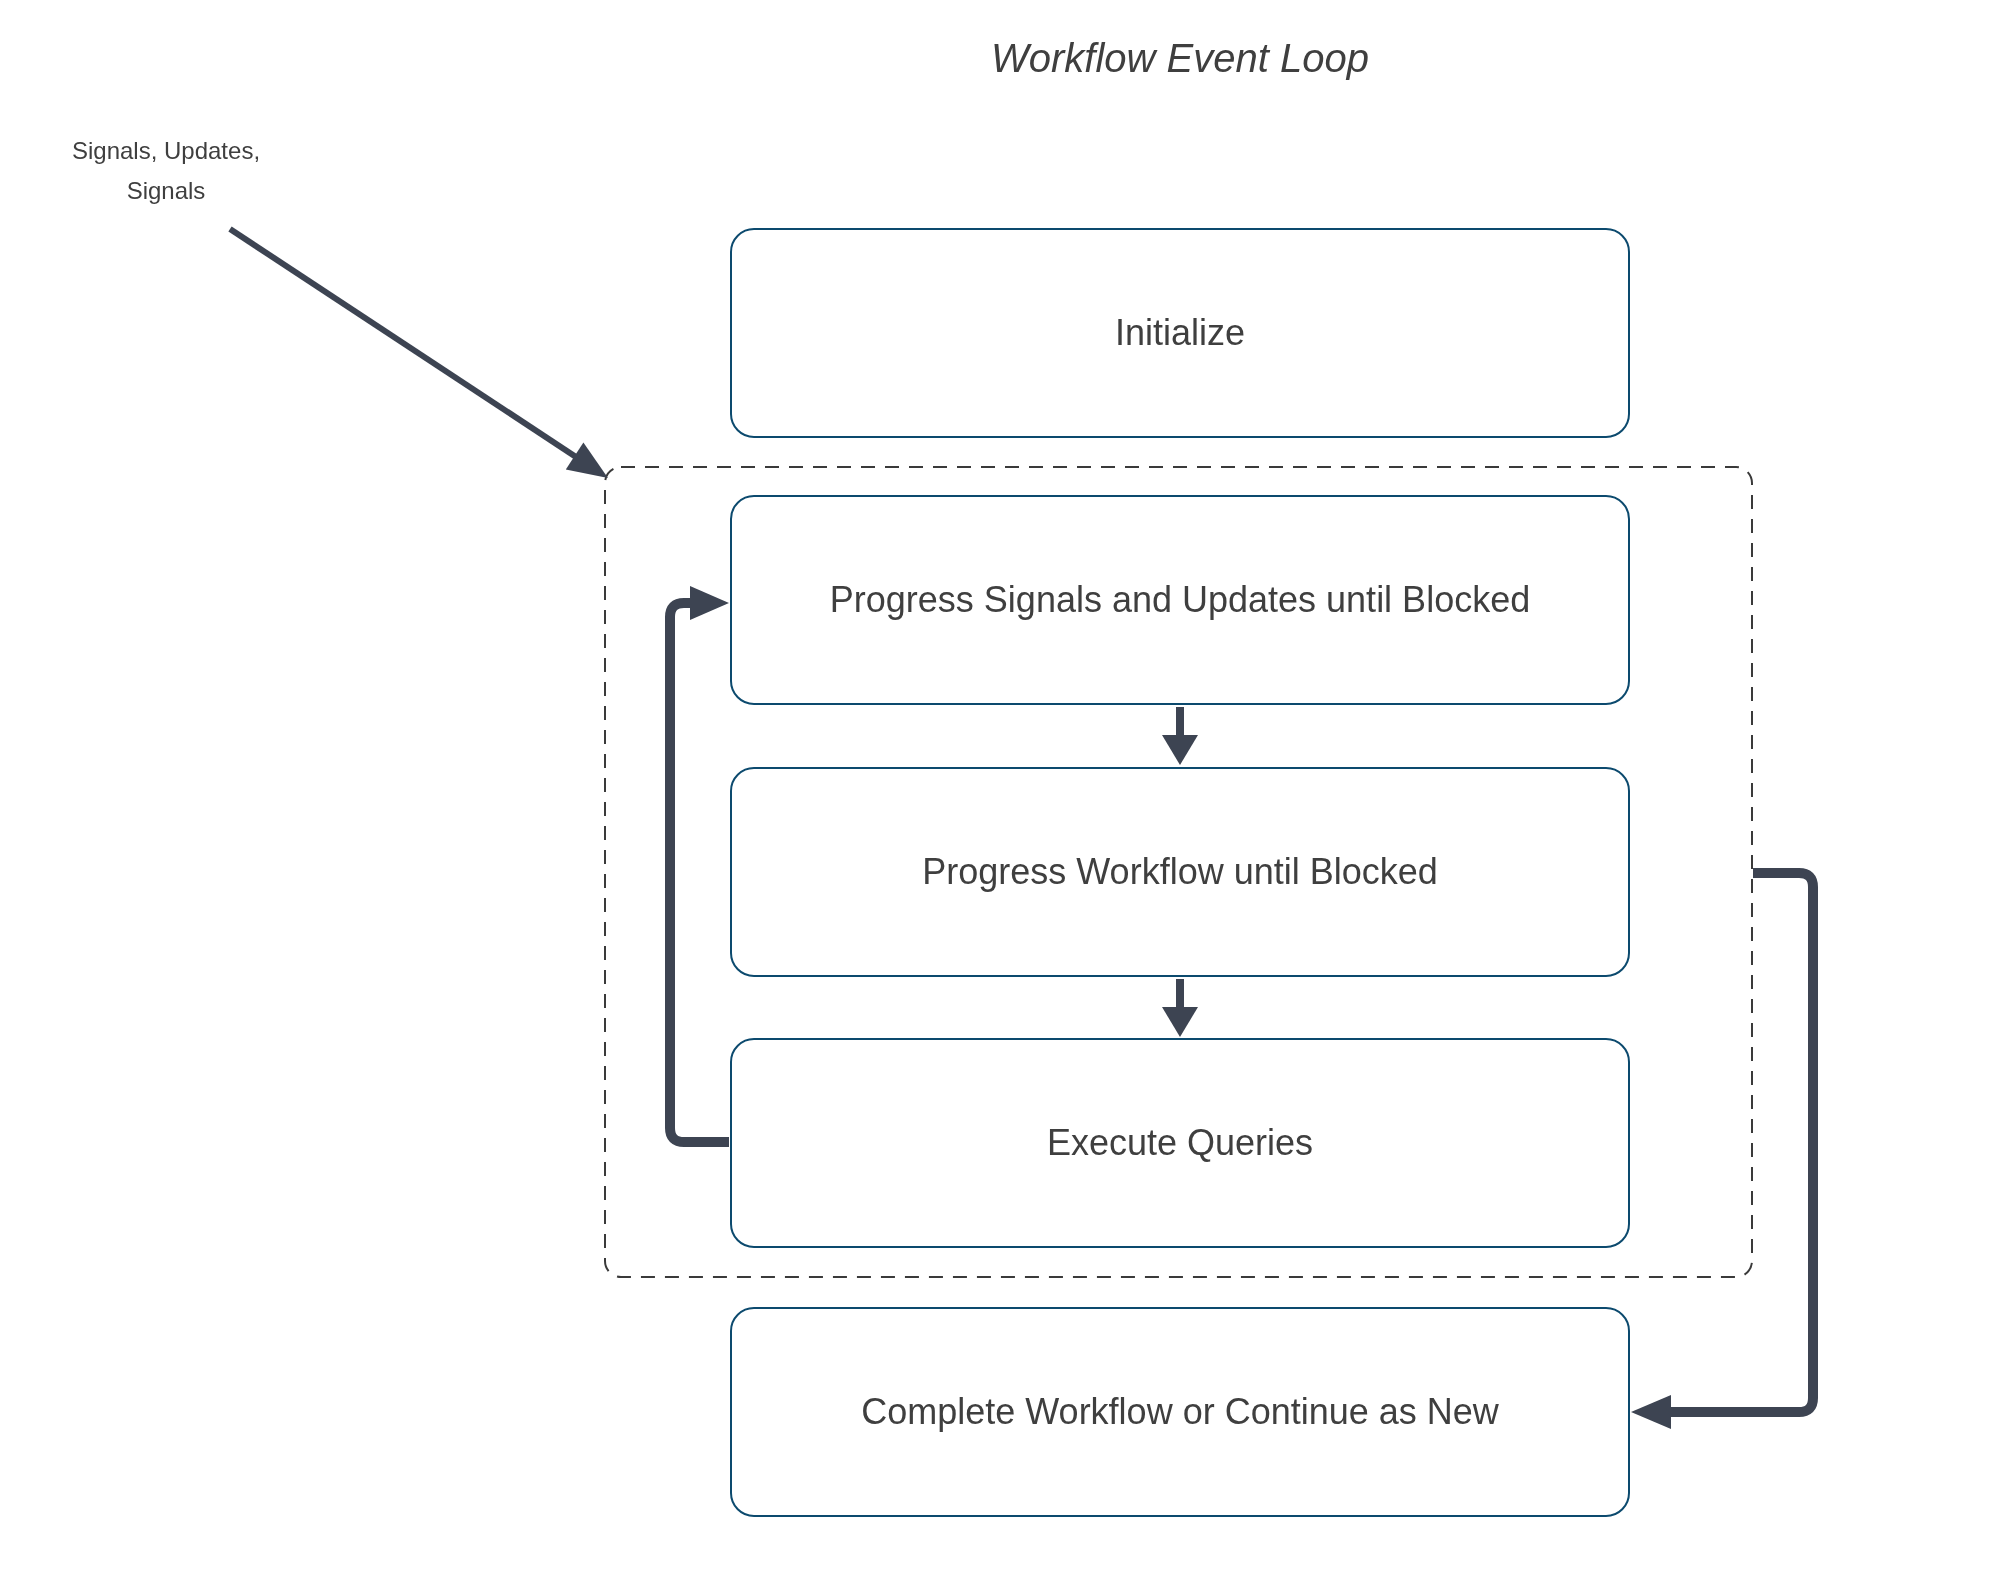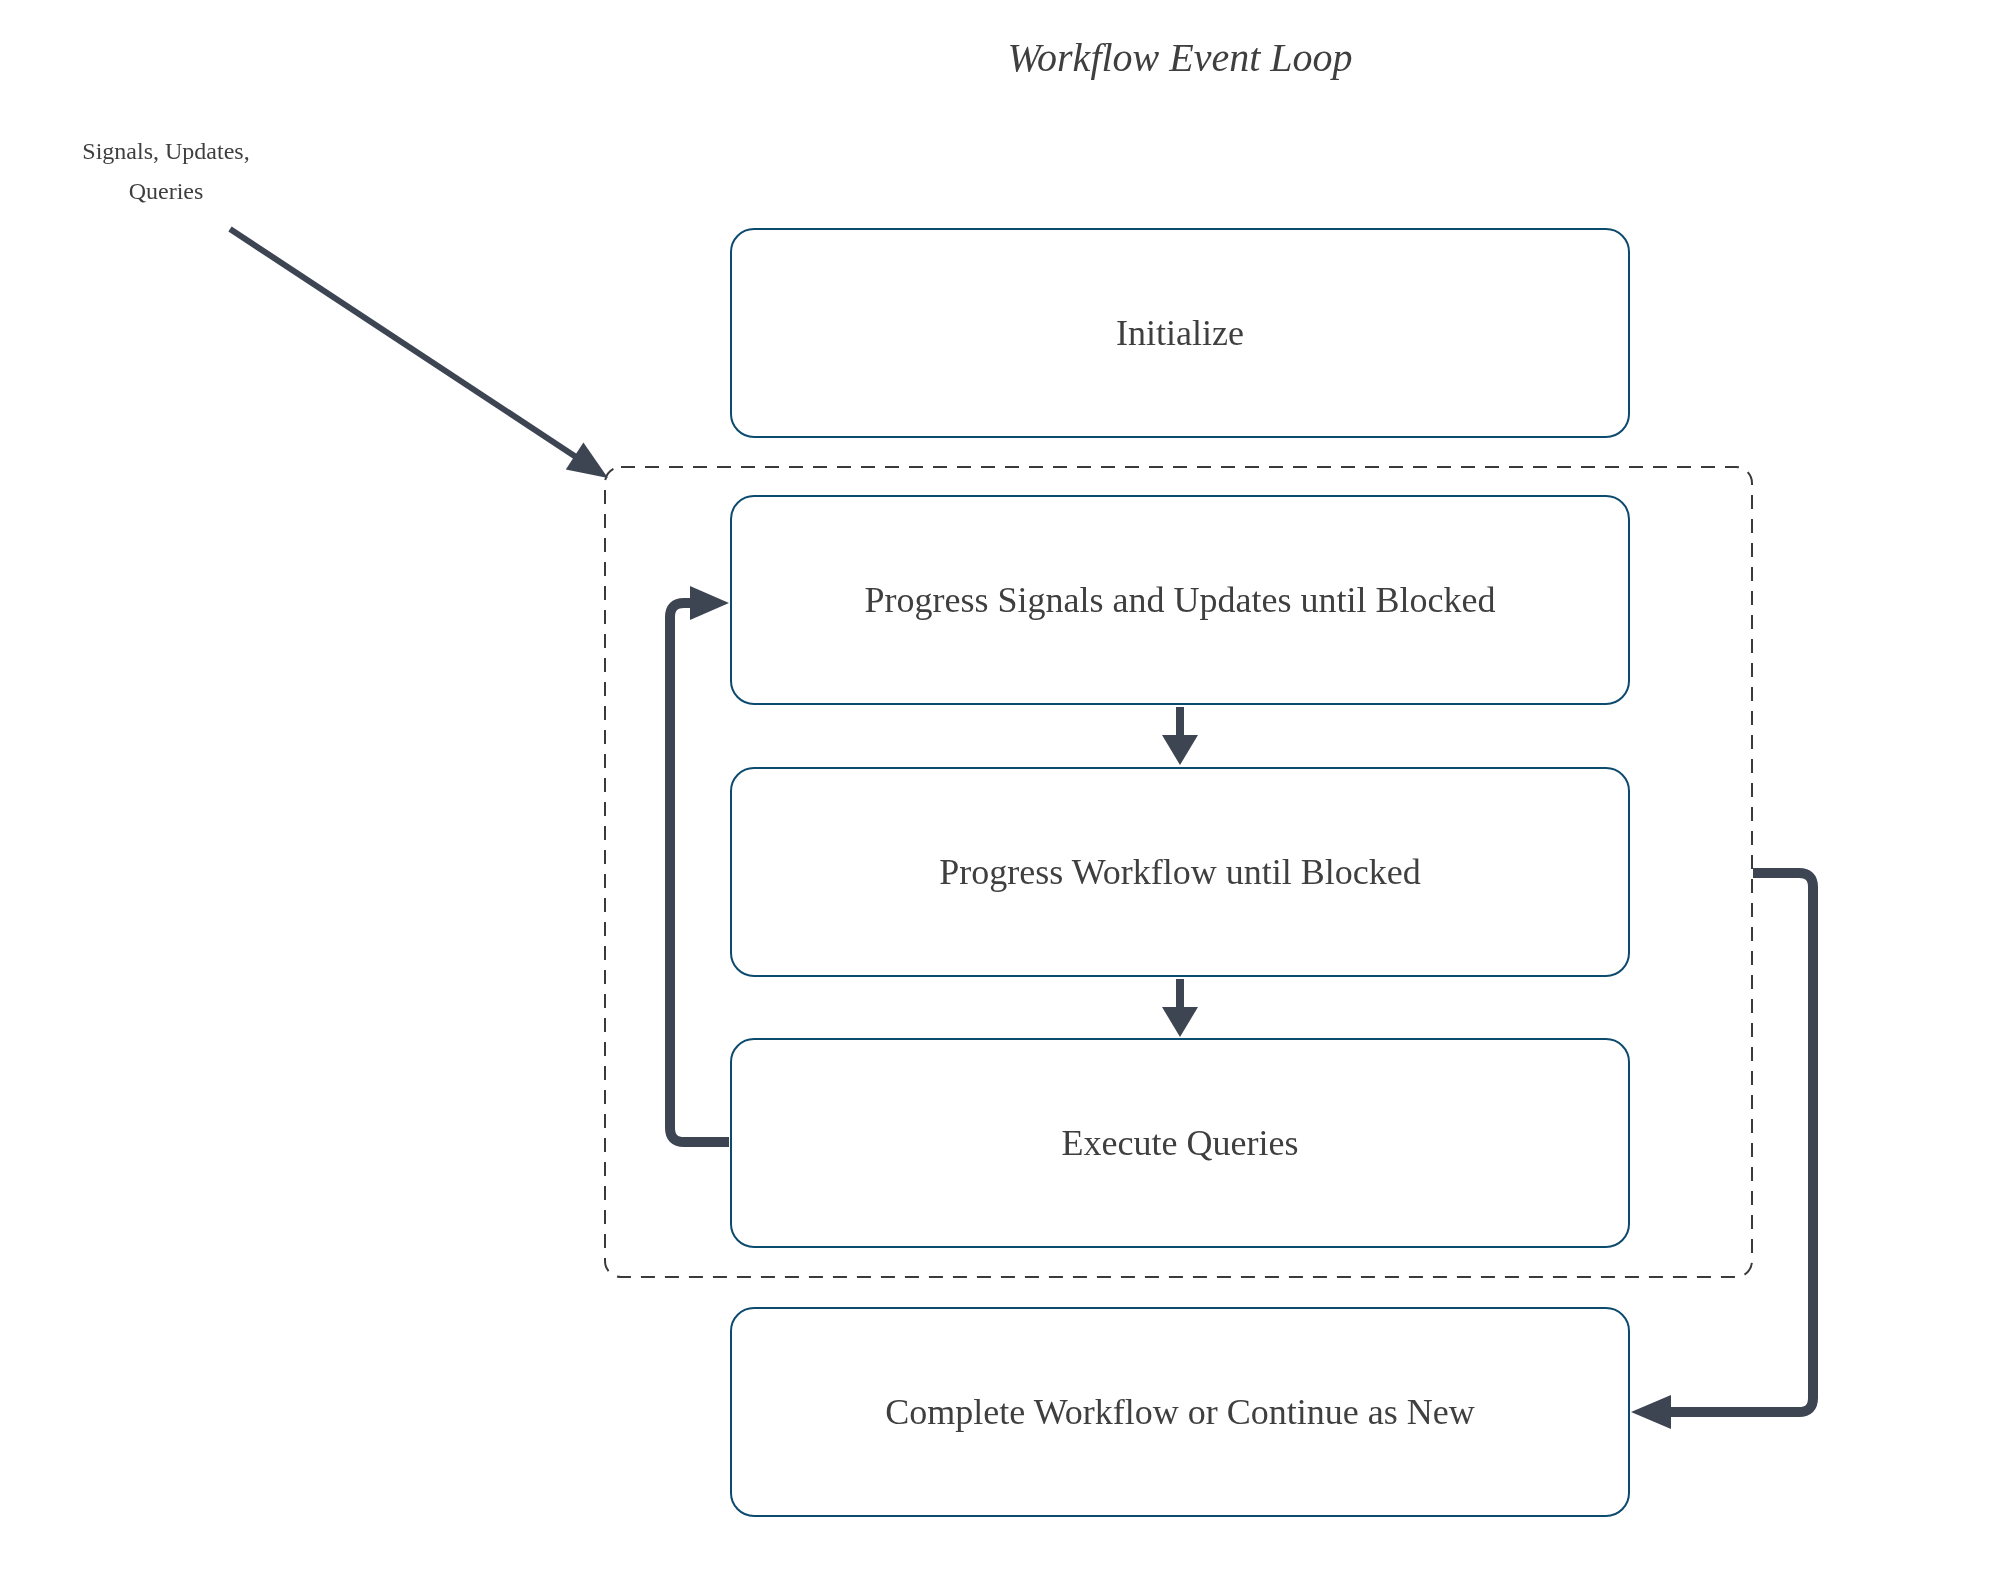--- a/index.html
+++ b/index.html
@@ -5,21 +5,21 @@
   html, body {
     margin: 0;
     padding: 0;
     background: #ffffff;
   }
   .canvas {
     position: relative;
     width: 2006px;
     height: 1576px;
     background: #ffffff;
-    font-family: Liberation Serif, serif;
+    font-family: Liberation Sans, sans-serif;
     overflow: hidden;
   }
   .svg-layer {
     position: absolute;
     left: 0;
     top: 0;
     width: 2006px;
     height: 1576px;
   }
   .diagram-title {
@@ -97,21 +97,21 @@
     <g>
       <path d="M 1753 873 H 1799 Q 1813 873 1813 887 V 1398 Q 1813 1412 1799 1412 H 1671" fill="none" stroke="#3d4452" stroke-width="10"></path>
       <polygon points="1631,1412 1671,1395 1671,1429" fill="#3d4452"></polygon>
     </g>
   </svg>
 
   <div class="diagram-title">Workflow Event Loop</div>
 
   <div class="annotation">
     <div>Signals, Updates,</div>
-    <div>Queries</div>
+    <div>Signals</div>
   </div>
 
   <div class="node node-1">
     <span>Initialize</span>
   </div>
 
   <div class="node node-2">
     <span>Progress Signals and Updates until Blocked</span>
   </div>
 

